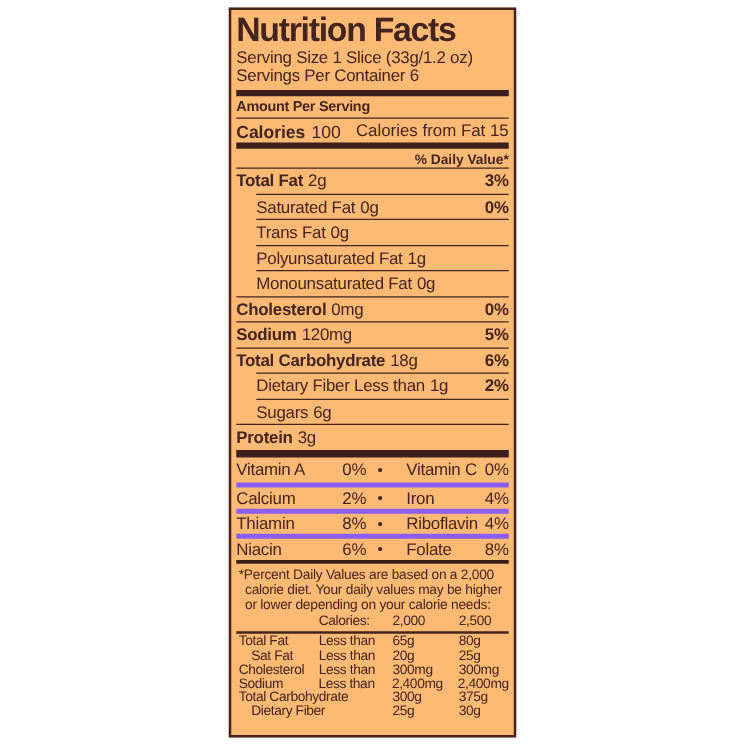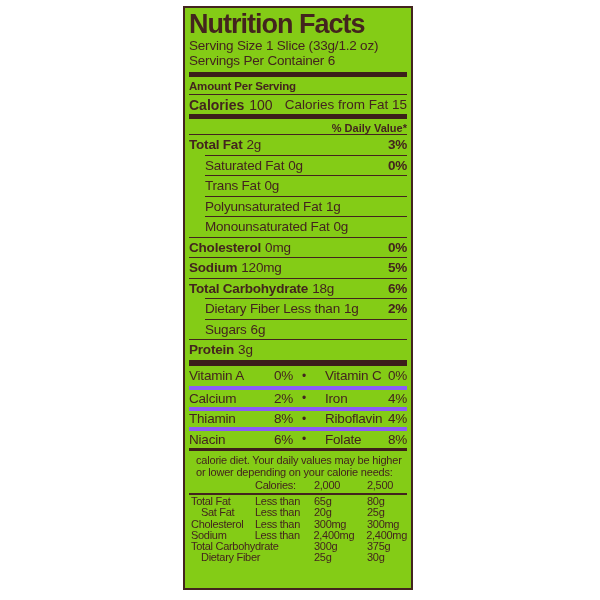--- a/index.html
+++ b/index.html
@@ -3,21 +3,21 @@
 <meta charset="utf-8">
 <style>
   * { margin:0; padding:0; box-sizing:border-box; }
   html,body { width:600px; height:600px; background:#ffffff; }
   body { font-family:"Liberation Sans", sans-serif; color:#43241e; position:relative; }
 
   .page { position:absolute; inset:0; background:#ffffff; }
 
   .nf-label {
     position:absolute; left:183px; top:6px; width:230px; height:584px;
-    border:2px solid #43241e; background:#84cc16; padding:0 4px;
+    border:2px solid #43241e; background:#fdba74; padding:0 4px;
     overflow:hidden;
   }
 
   .nf-title {
     font-size:27px; font-weight:bold; letter-spacing:-1px;
     line-height:28px; margin-top:2px; white-space:nowrap;
   }
   .nf-serving { font-size:13.5px; line-height:15px; letter-spacing:-0.2px; }
 
   .bar  { background:#3c1f1a; border:none; }
@@ -182,20 +182,21 @@
       <span class="v-ln">Niacin</span>
       <span class="v-lv">6%</span>
       <span class="v-dot">•</span>
       <span class="v-rn">Folate</span>
       <span class="v-rv">8%</span>
     </div>
 
     <div class="bar bar3"></div>
 
     <div class="footnote">
+      <div class="fn-line">*Percent Daily Values are based on a 2,000</div>
       <div class="fn-line hang">calorie diet. Your daily values may be higher</div>
       <div class="fn-line hang">or lower  depending on your calorie needs:</div>
     </div>
 
     <div class="ref-head">
       <span class="rc1"></span>
       <span class="rc2">Calories:</span>
       <span class="rc3">2,000</span>
       <span class="rc4">2,500</span>
     </div>

